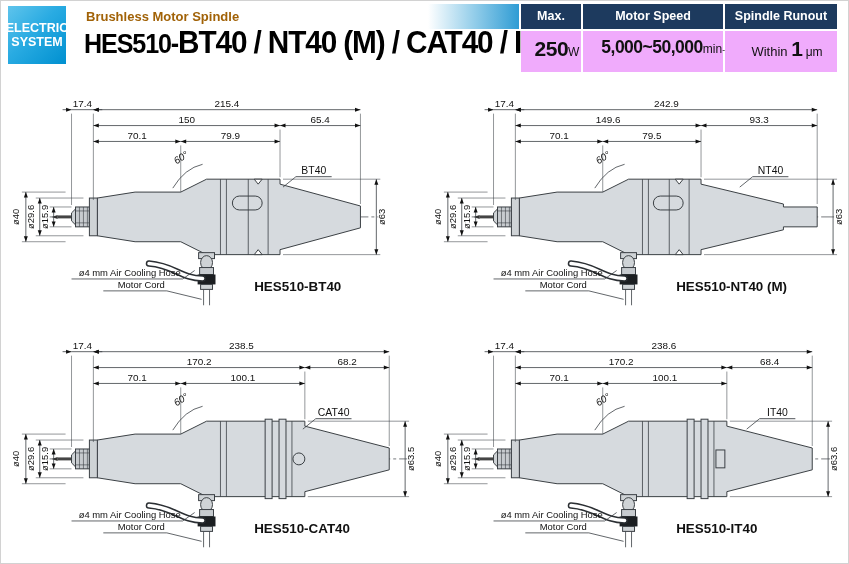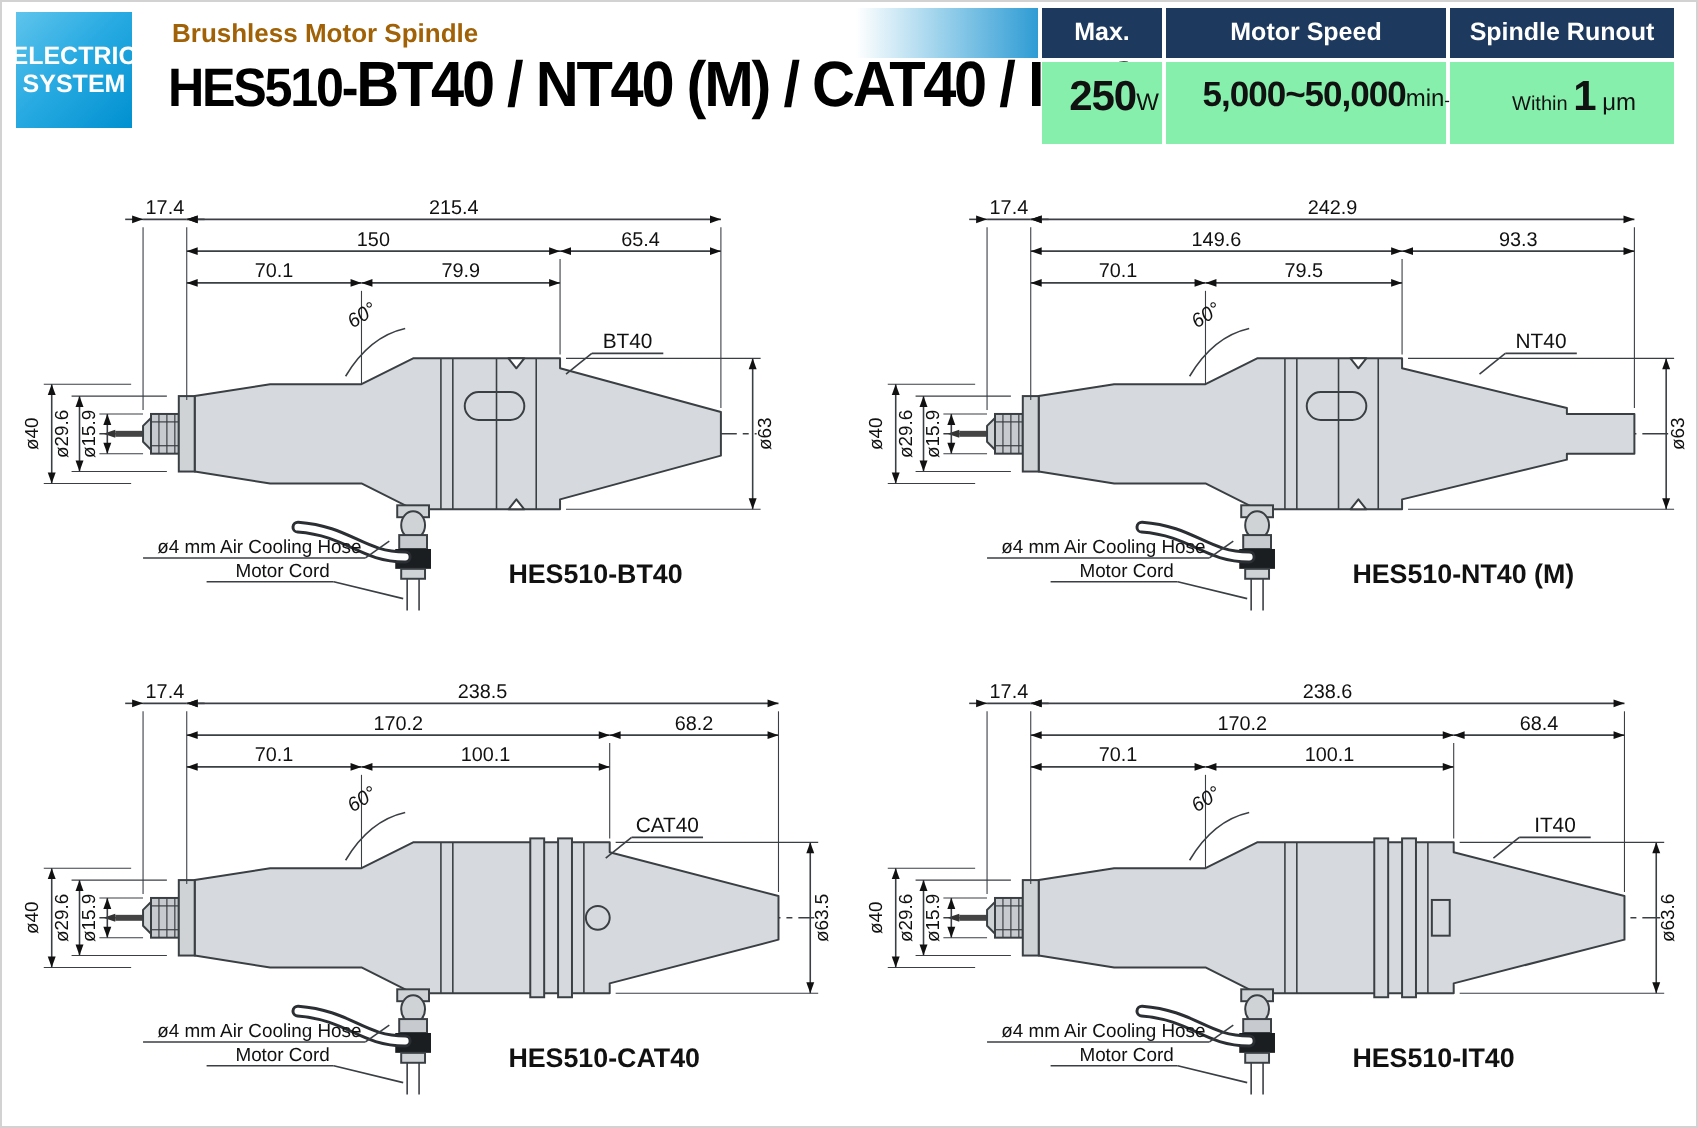--- a/index.html
+++ b/index.html
@@ -18,23 +18,23 @@
   h1 .t2{font-size:32px;font-weight:700;}
   .grad-strip{position:absolute;left:428px;top:4px;width:91px;height:25px;
       background:linear-gradient(90deg,rgba(255,255,255,0) 0%,#9fd3ec 45%,#2f9cd4 100%);}
   .specs{position:absolute;left:521px;top:4px;display:flex;gap:2px;}
   .spec-col{display:flex;flex-direction:column;gap:2px;}
   .spec-col:nth-child(1){width:60px;}
   .spec-col:nth-child(2){width:140px;justify-content:flex-end;}
   .spec-col:nth-child(3){width:112px;}
   .spec-head{background:#1d3a5e;color:#fff;font-size:12.5px;font-weight:bold;
              text-align:center;line-height:25px;height:25px;}
-  .spec-val{background:#86efac;height:35px;display:flex;align-items:baseline;
+  .spec-val{background:#f0abfc;height:35px;display:flex;align-items:baseline;
             justify-content:center;padding-top:6px;box-sizing:content-box;color:#111;padding-left:12px;}
-  .spec-val .pre{font-size:10px;white-space:pre;}
+  .spec-val .pre{font-size:13px;white-space:pre;}
   .spec-val .big{font-size:21px;font-weight:700;letter-spacing:-.5px;}
   .spec-col:nth-child(2) .spec-val .big{font-size:17.5px;margin-left:13px;}
   .spec-val .unit{font-size:12px;white-space:pre;}
   .spec-val .sup{font-size:8.5px;vertical-align:super;}
   
   .diagram{position:absolute;margin:0;width:417px;height:224px;text-align:right;}
   #d0{left:6px;top:92px;} #d1{left:428px;top:92px;}
   #d2{left:6px;top:334px;} #d3{left:428px;top:334px;}
   svg text{font-family:"Liberation Sans",sans-serif;}
 </style>

